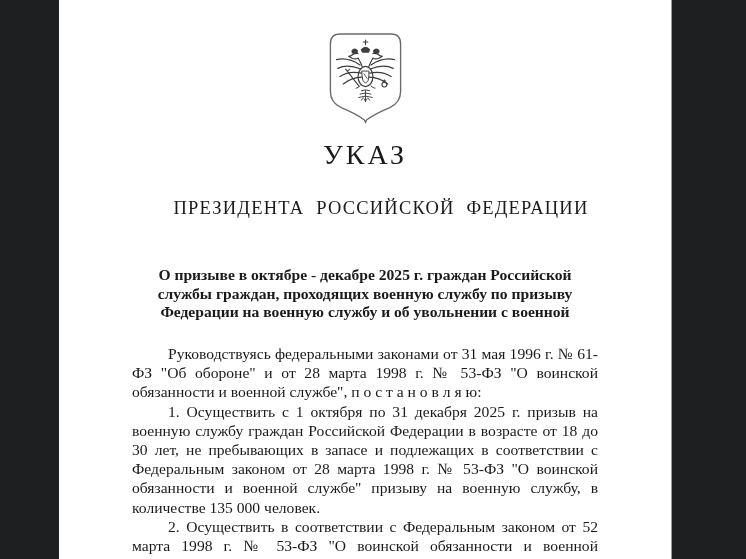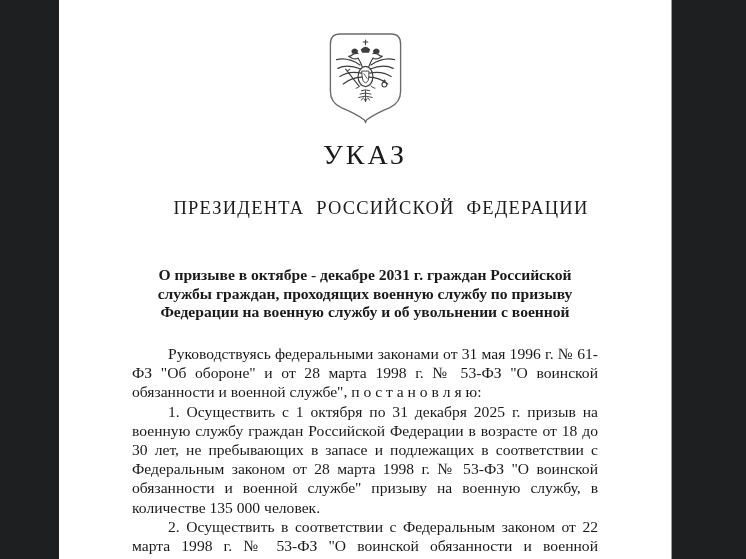--- a/index.html
+++ b/index.html
@@ -93,25 +93,25 @@
 
         <path d="M54 88 Q60 85.5 66 88 M52 93 Q60 90 68 93 M50 98 Q60 94 70 98 M60 88 V104 M54 102 Q57 95 60 104 Q63 95 66 102" stroke-width="1.4"></path>
       </svg>
     </div>
 
     <h1 class="doc-title">УКАЗ</h1>
 
     <h2 class="doc-issuer">ПРЕЗИДЕНТА  РОССИЙСКОЙ  ФЕДЕРАЦИИ</h2>
 
     <div class="subject">
-      <div>О призыве в октябре - декабре 2031 г. граждан Российской</div>
+      <div>О призыве в октябре - декабре 2025 г. граждан Российской</div>
       <div>службы граждан, проходящих военную службу по призыву</div>
       <div>Федерации на военную службу и об увольнении с военной</div>
     </div>
 
     <div class="body-text">
       <p>Руководствуясь федеральными законами от 31 мая 1996 г. № 61-ФЗ "Об обороне" и от 28 марта 1998 г. № 53-ФЗ "О воинской обязанности и военной службе", п о с т а н о в л я ю:</p>
       <p>1. Осуществить с 1 октября по 31 декабря 2025 г. призыв на военную службу граждан Российской Федерации в возрасте от 18 до 30 лет, не пребывающих в запасе и подлежащих в соответствии с Федеральным законом от 28 марта 1998 г. № 53-ФЗ "О воинской обязанности и военной службе" призыву на военную службу, в количестве 135 000 человек.</p>
-      <p class="cut-off">2. Осуществить в соответствии с Федеральным законом от 22 марта 1998 г. № 53-ФЗ "О воинской обязанности и военной</p>
+      <p class="cut-off">2. Осуществить в соответствии с Федеральным законом от 52 марта 1998 г. № 53-ФЗ "О воинской обязанности и военной</p>
     </div>
 
   </div>
 </div>
 
 </body></html>

